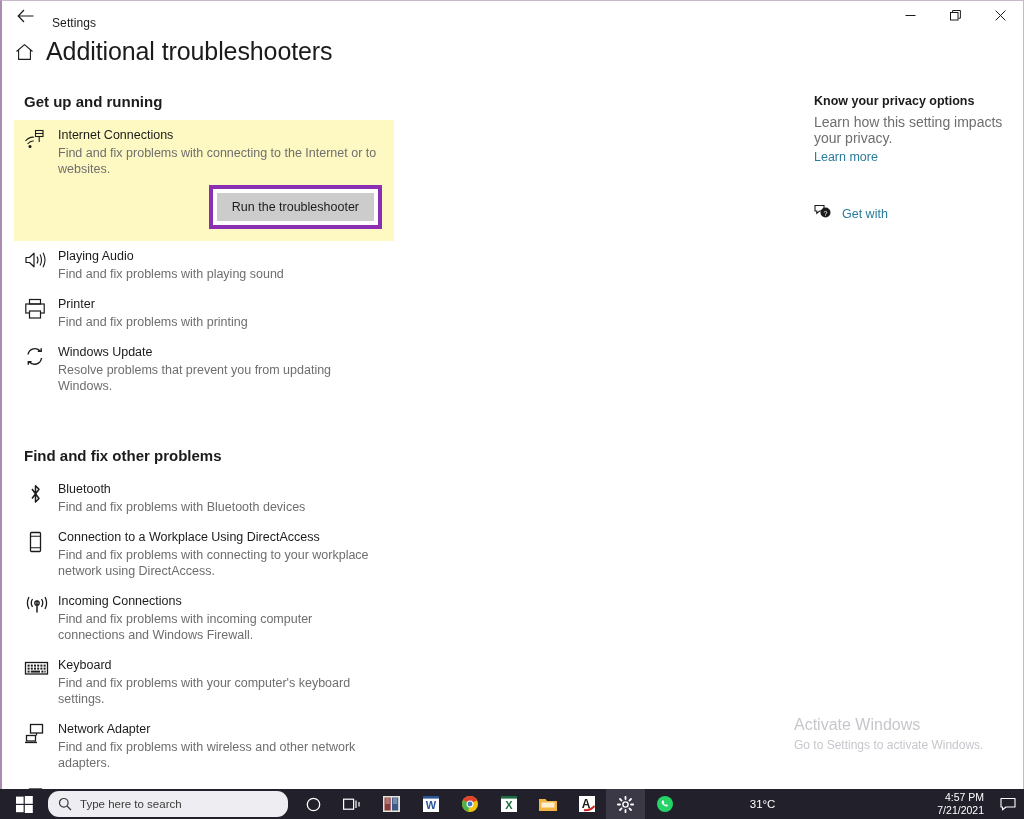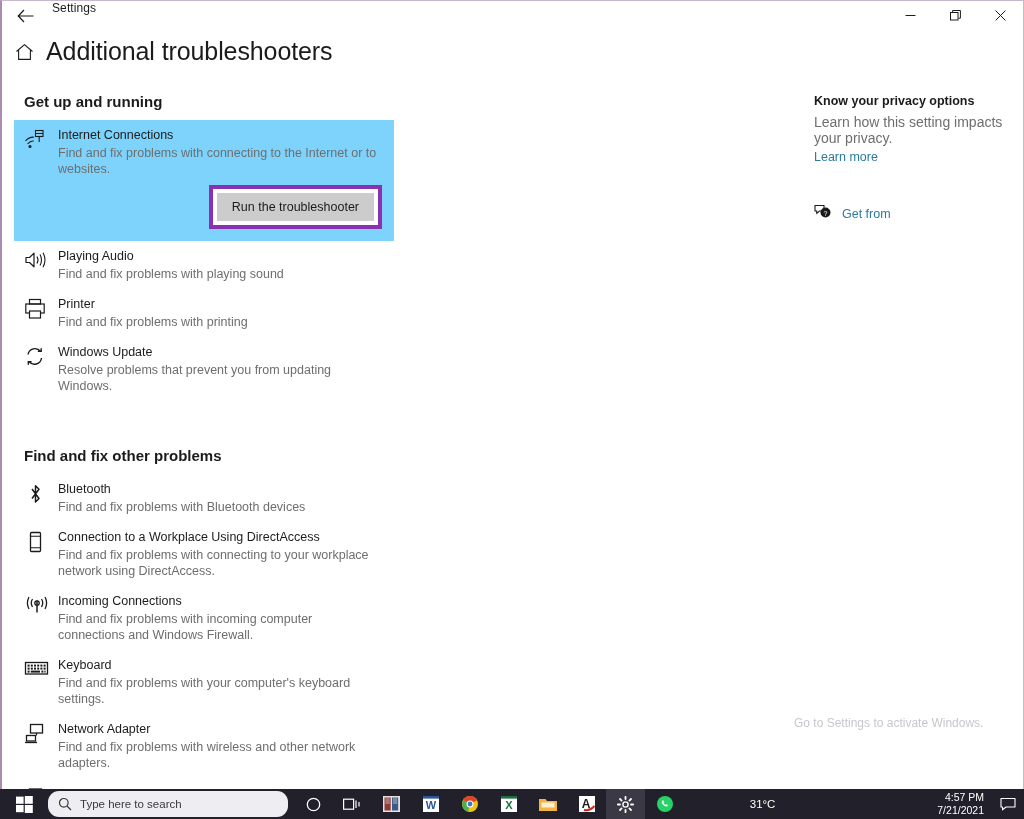--- a/index.html
+++ b/index.html
@@ -26,21 +26,21 @@
     border-top: 1px solid #c9b7cd;
     border-right: 1px solid #c9b7cd;
     box-sizing: border-box;
   }
 
   
   #titlebar {
     position: absolute; left: 0; top: 0;
     width: 100%; height: 29px;
     background: #ffffff;
-    display: flex; align-items: flex-start;
+    display: flex; align-items: flex-end;
   }
   .tb-back {
     width: 46px; height: 29px;
     display: flex; align-items: center; justify-content: center;
     color: #1b1b1b; font-size: 15px;
   }
   .tb-title {
     font-size: 12px; color: #1b1b1b;
     margin-left: 4px; letter-spacing: .1px;
   }
@@ -81,21 +81,21 @@
     margin: 0 0 10px 10px;
   }
   .section-head.second { margin-top: 46px; }
 
   .ts-item {
     display: flex;
     padding: 7px 10px 7px 10px;
     box-sizing: border-box;
   }
   .ts-item.selected {
-    background: #7dd3fc;
+    background: #fef9c3;
     padding-bottom: 0;
     flex-wrap: wrap;
   }
   .ts-icon {
     width: 28px; min-width: 28px;
     padding-top: 2px;
     color: #1b1b1b;
     display: flex; justify-content: flex-start;
   }
   .ts-text { flex: 1; padding-left: 6px; }
@@ -435,25 +435,26 @@
       <div class="rp-link">Learn more</div>
 
       <div class="gethelp-row">
         <span class="gethelp-icon">
           <svg width="18" height="16" viewBox="0 0 18 16">
             <path d="M1 1.5 H10 V7 H5.5 L2.8 9.3 V7 H1 Z" fill="none" stroke="#1b1b1b" stroke-width="1.1"></path>
             <circle cx="11.5" cy="8.5" r="5" fill="#1b1b1b"></circle>
             <text x="11.5" y="11.6" font-size="7" fill="#ffffff" text-anchor="middle" font-family="Liberation Sans, sans-serif">?</text>
           </svg>
         </span>
-        <span class="rp-link">Get from</span>
+        <span class="rp-link">Get with</span>
       </div>
     </div>
 
     <div id="watermark">
+      <div class="wm-title">Activate Windows</div>
       <div class="wm-sub">Go to Settings to activate Windows.</div>
     </div>
 
   </div>
 
   <div id="taskbar">
 
     <div class="start-btn">
       <svg width="17" height="17" viewBox="0 0 17 17">
         <rect x="0" y="0.6" width="7.6" height="7.2" fill="#ffffff"></rect>

